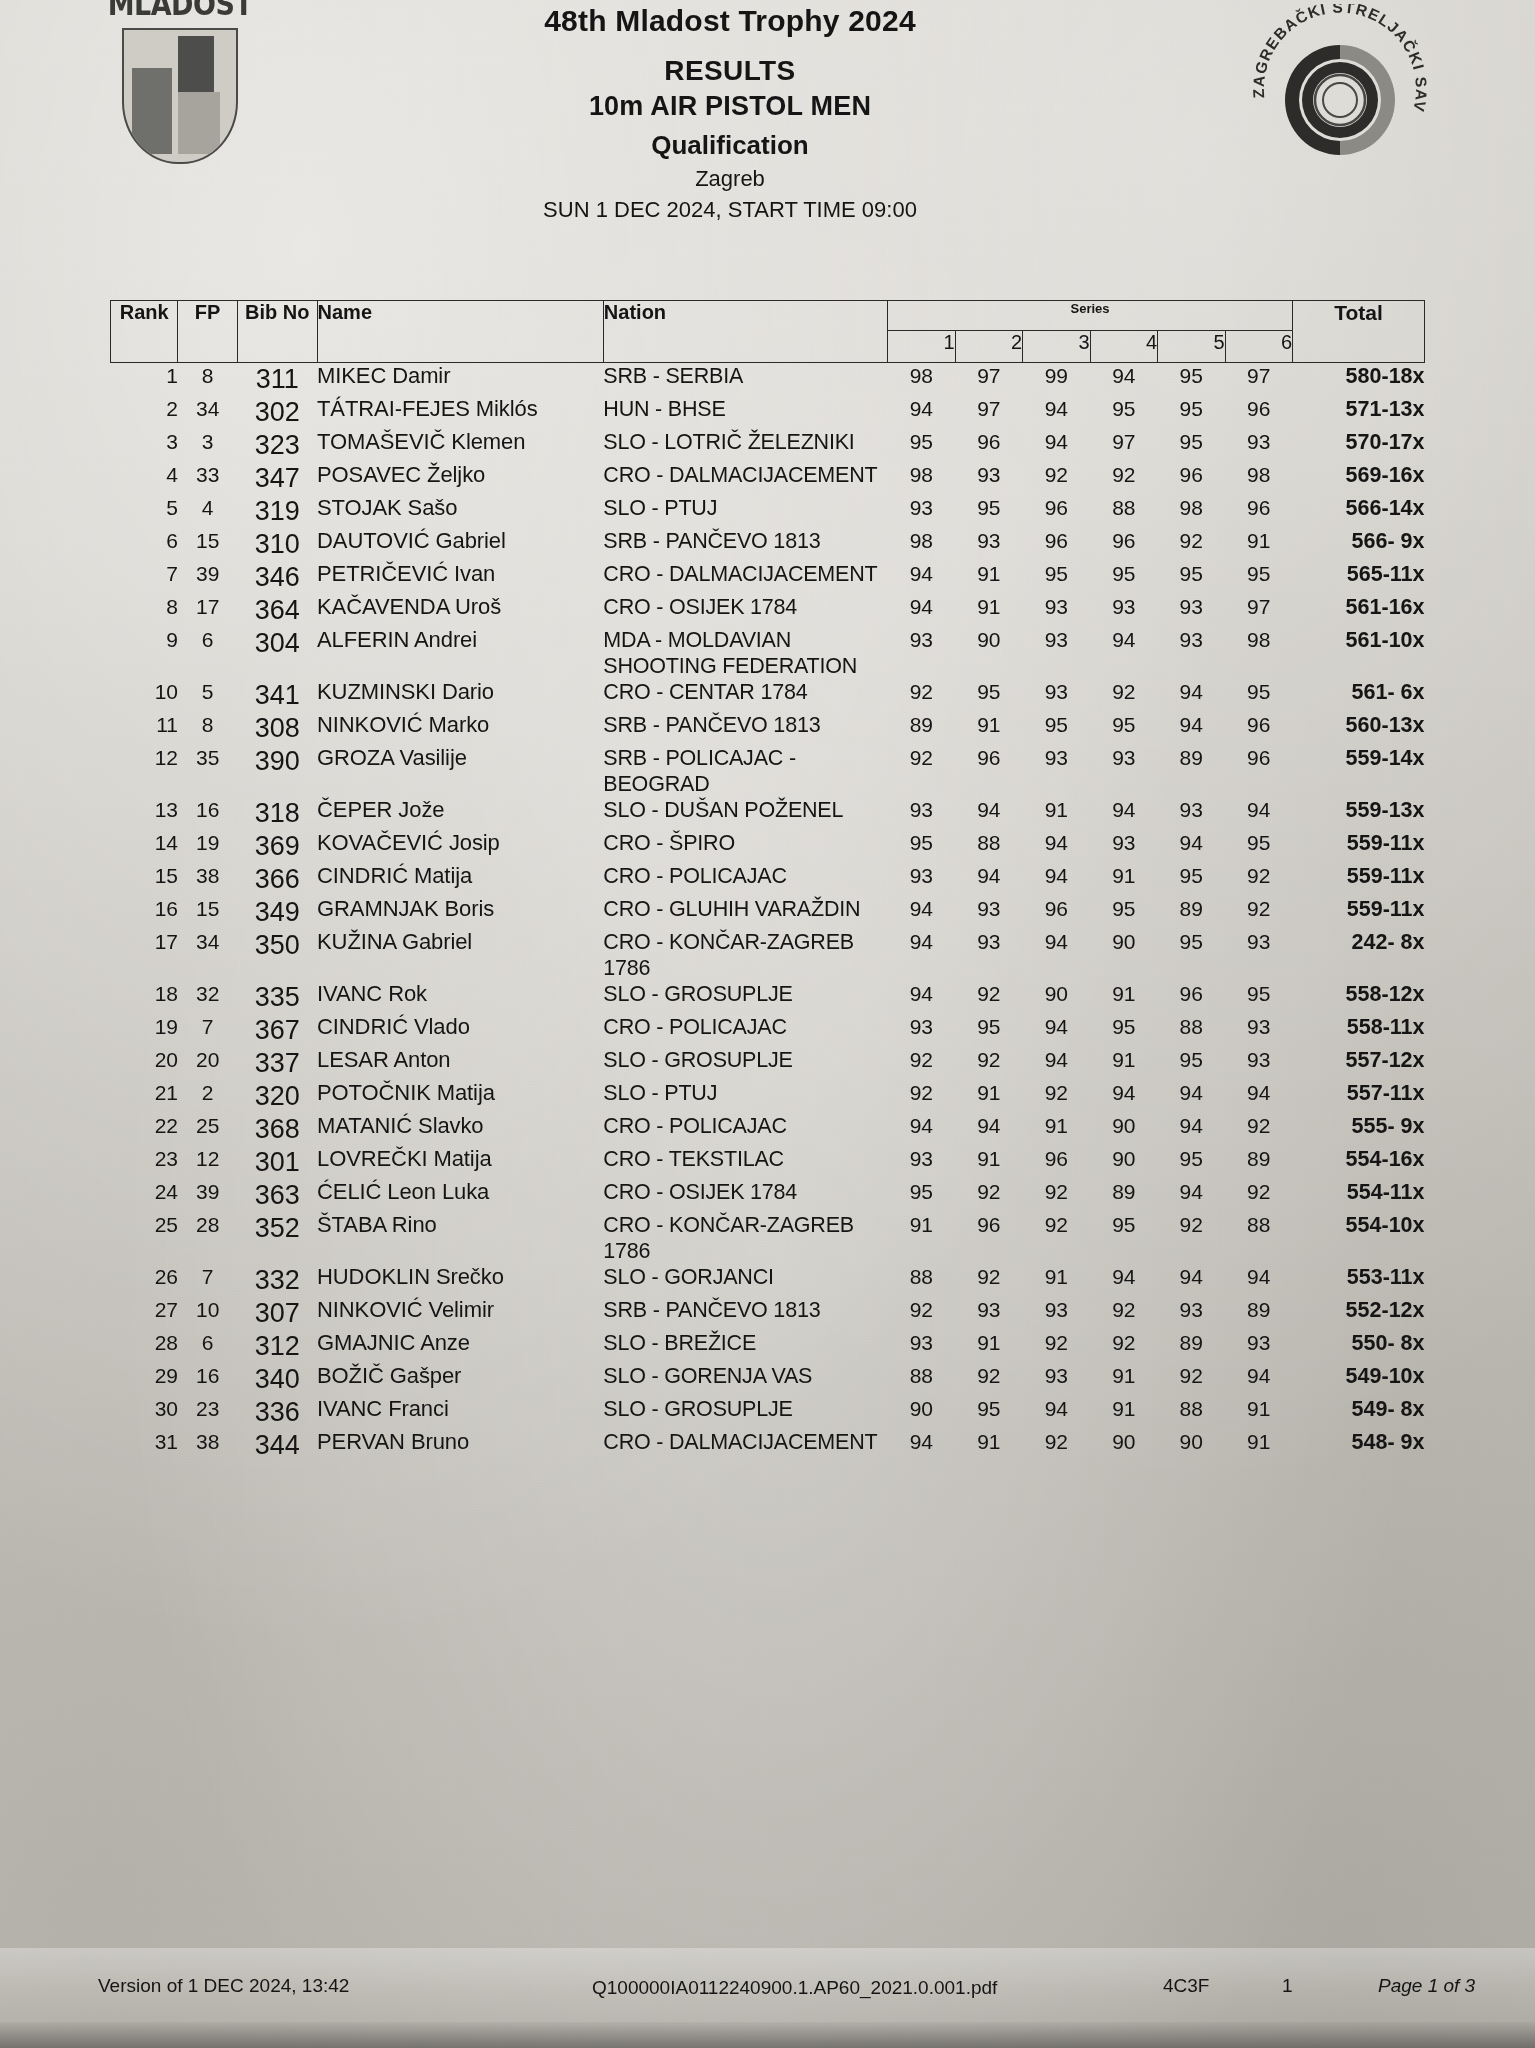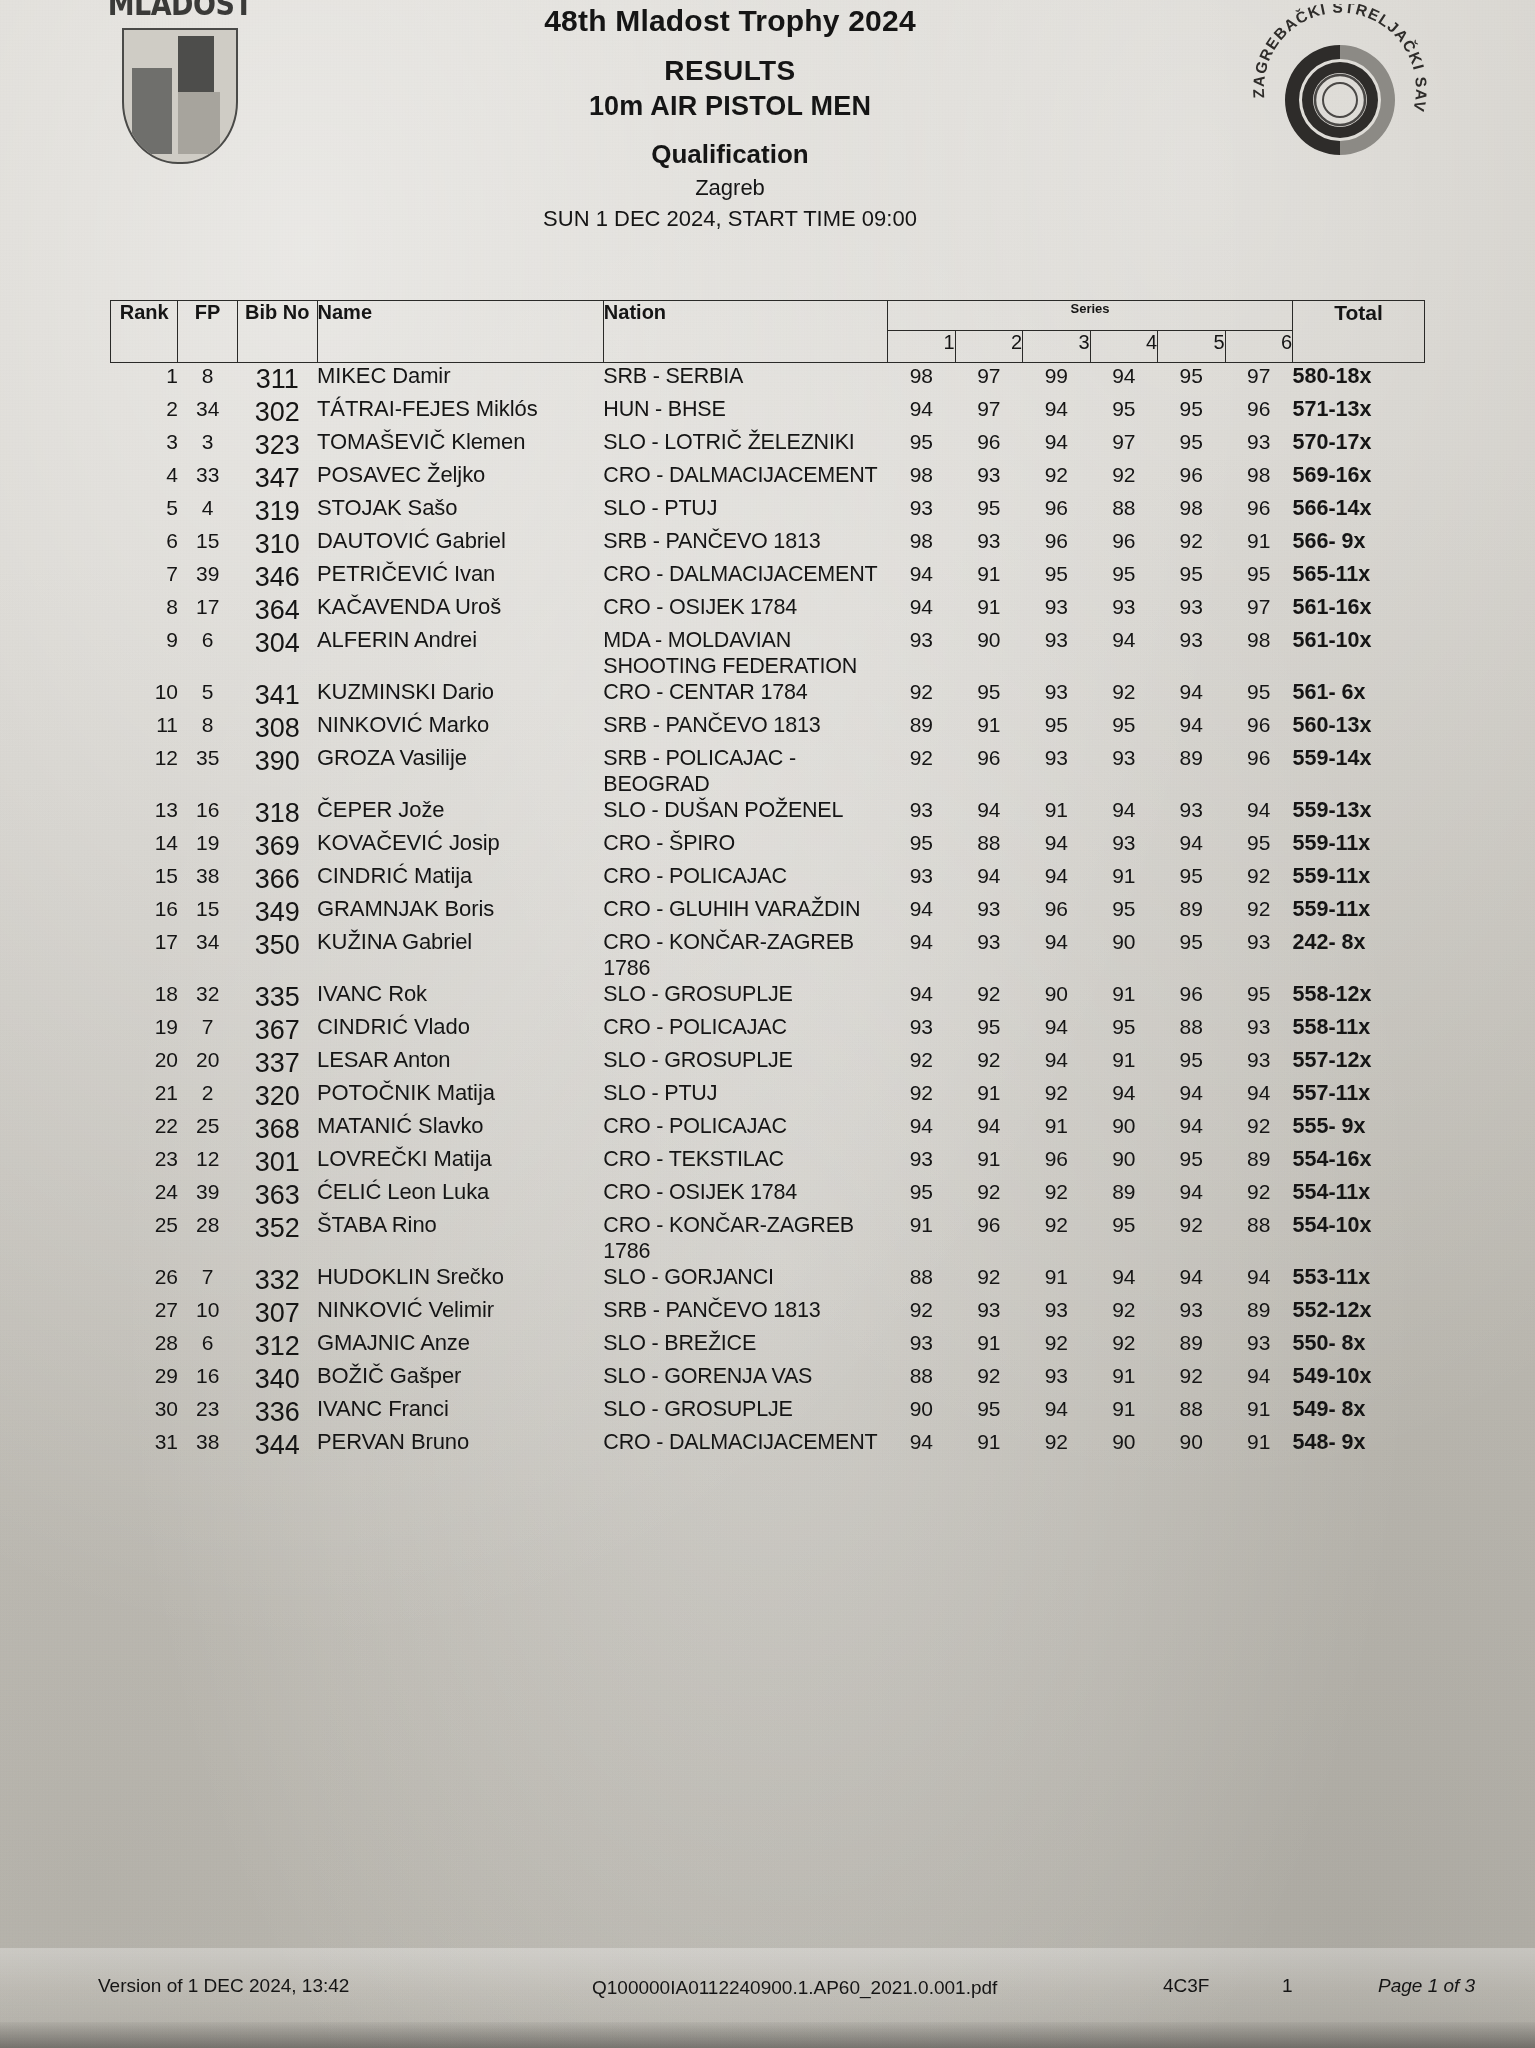--- a/index.html
+++ b/index.html
@@ -100,21 +100,21 @@
   .t-results {
     font-size: 28px;
     font-weight: bold;
     letter-spacing: 0.4px;
     margin-bottom: 4px;
   }
   .t-event {
     font-size: 27px;
     font-weight: bold;
     letter-spacing: 0.2px;
-    margin-bottom: 17px;
+    margin-bottom: 8px;
   }
   .t-phase {
     font-size: 26px;
     font-weight: bold;
     margin-bottom: 5px;
   }
   .t-city {
     font-size: 22px;
     font-weight: normal;
     margin-bottom: 5px;
@@ -200,21 +200,21 @@
     padding-top: 11px;
     padding-bottom: 10px;
     border: none;
   }
   td.c-rank { text-align: right; padding-right: 8px; font-size: 21px; }
   td.c-fp   { text-align: center; font-size: 21px; }
   td.c-bib  { text-align: center; font-size: 27px; }
   td.c-name { padding-left: 10px; font-size: 22px; letter-spacing: -0.1px; }
   td.c-nat  { padding-left: 3px; font-size: 21.5px; letter-spacing: -0.2px; }
   td.c-ser  { text-align: center; font-size: 21px; vertical-align: middle; }
-  td.c-total{ text-align: left; padding-left: 8px; font-weight: bold; font-size: 21.5px; vertical-align: middle; letter-spacing: 0px; white-space: pre; }
+  td.c-total{ text-align: right; padding-left: 8px; font-weight: bold; font-size: 21.5px; vertical-align: middle; letter-spacing: 0px; white-space: pre; }
 
   
   .footer {
     position: absolute;
     left: 0;
     top: 1975px;
     width: 1535px;
     height: 40px;
     font-size: 19px;
   }

